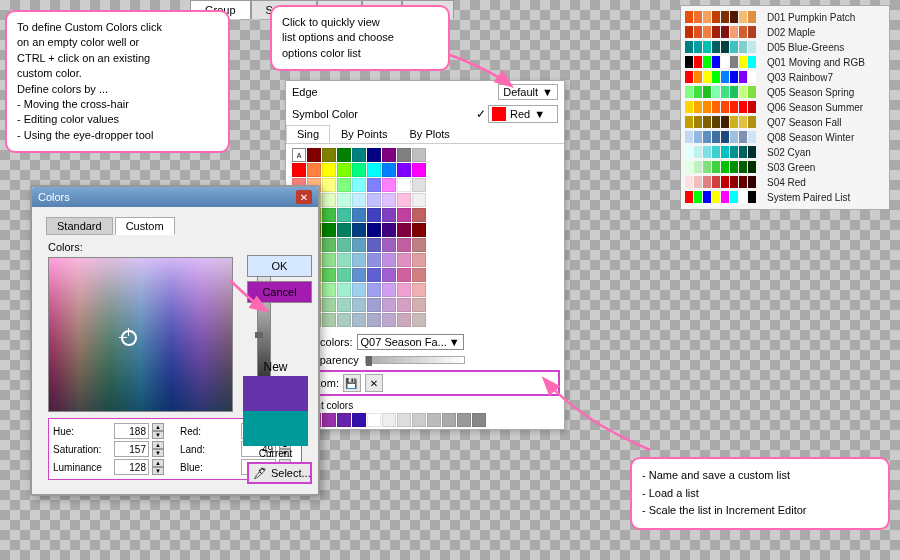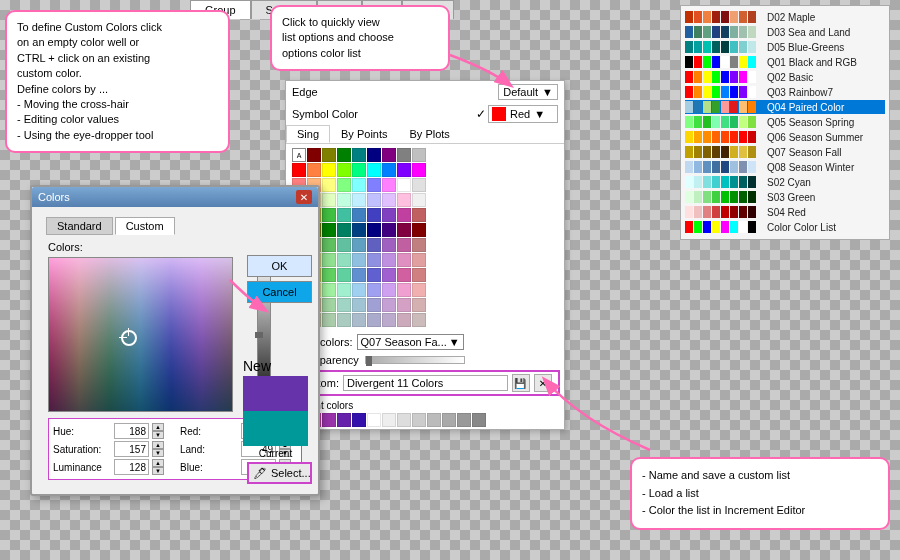--- a/index.html
+++ b/index.html
@@ -422,40 +422,40 @@
       position: absolute;
       right: 6px;
       top: 48px;
       display: flex;
       flex-direction: column;
       gap: 4px;
     }
     .dialog-btn {
       width: 65px;
       height: 22px;
-      background: #0ea5e9;
+      background: #a21caf;
       border: 1px solid #888;
       font-size: 11px;
       cursor: pointer;
       text-align: center;
     }
     .dialog-btn.primary {
       background: #d5e8ff;
     }
 
     
     .color-preview-section {
       position: absolute;
       right: 10px;
       bottom: 35px;
       width: 65px;
     }
     .preview-label {
-      font-size: 14px;
-      text-align: left;
+      font-size: 12px;
+      text-align: center;
       margin-bottom: 2px;
     }
     .preview-new {
       width: 65px;
       height: 35px;
       background: #6633aa;
     }
     .preview-current {
       width: 65px;
       height: 35px;
@@ -569,52 +569,52 @@
 
 <div class="callout callout-topmid">
   <span>Click to quickly view</span><br>
   <span>list options and choose</span><br>
   <span>options color list</span>
 </div>
 
 <div class="callout callout-bottomright">
   <span>- Name and save a custom list</span><br>
   <span>- Load a list</span><br>
-  <span>- Color the list in </span><b>Increment Editor</b>
+  <span>- Scale the list in </span><b>Increment Editor</b>
 </div>
 
 <div class="color-list-panel" id="colorListPanel">
+<div class="color-list-item">
+      <div class="color-swatch-row">
+        <div class="swatch" style="background: rgb(232, 80, 10);"></div>
+        <div class="swatch" style="background: rgb(240, 112, 48);"></div>
+        <div class="swatch" style="background: rgb(248, 160, 96);"></div>
+        <div class="swatch" style="background: rgb(192, 64, 0);"></div>
+        <div class="swatch" style="background: rgb(128, 48, 0);"></div>
+        <div class="swatch" style="background: rgb(80, 24, 0);"></div>
+        <div class="swatch" style="background: rgb(240, 192, 112);"></div>
+        <div class="swatch" style="background: rgb(224, 144, 64);"></div>
+      </div>
+      <span class="color-list-name">D01 Pumpkin Patch</span>
+    </div>
     <div class="color-list-item">
       <div class="color-swatch-row">
         <div class="swatch" style="background: rgb(192, 48, 0);"></div>
         <div class="swatch" style="background: rgb(224, 80, 32);"></div>
         <div class="swatch" style="background: rgb(240, 128, 64);"></div>
         <div class="swatch" style="background: rgb(160, 32, 16);"></div>
         <div class="swatch" style="background: rgb(128, 16, 16);"></div>
         <div class="swatch" style="background: rgb(240, 160, 112);"></div>
         <div class="swatch" style="background: rgb(208, 96, 48);"></div>
         <div class="swatch" style="background: rgb(176, 64, 32);"></div>
       </div>
       <span class="color-list-name">D02 Maple</span>
     </div>
     <div class="color-list-item">
       <div class="color-swatch-row">
-        <div class="swatch" style="background: rgb(32, 96, 160);"></div>
-        <div class="swatch" style="background: rgb(64, 128, 96);"></div>
-        <div class="swatch" style="background: rgb(96, 160, 128);"></div>
-        <div class="swatch" style="background: rgb(32, 64, 128);"></div>
-        <div class="swatch" style="background: rgb(16, 64, 96);"></div>
-        <div class="swatch" style="background: rgb(128, 176, 160);"></div>
-        <div class="swatch" style="background: rgb(160, 192, 176);"></div>
-        <div class="swatch" style="background: rgb(192, 216, 192);"></div>
-      </div>
-      <span class="color-list-name">D03 Sea and Land</span>
-    </div>
-    <div class="color-list-item">
-      <div class="color-swatch-row">
         <div class="swatch" style="background: rgb(0, 128, 128);"></div>
         <div class="swatch" style="background: rgb(0, 160, 160);"></div>
         <div class="swatch" style="background: rgb(0, 192, 176);"></div>
         <div class="swatch" style="background: rgb(0, 96, 96);"></div>
         <div class="swatch" style="background: rgb(0, 64, 64);"></div>
         <div class="swatch" style="background: rgb(64, 192, 192);"></div>
         <div class="swatch" style="background: rgb(128, 208, 208);"></div>
         <div class="swatch" style="background: rgb(192, 232, 232);"></div>
       </div>
       <span class="color-list-name">D05 Blue-Greens</span>
@@ -623,61 +623,35 @@
       <div class="color-swatch-row">
         <div class="swatch" style="background: rgb(0, 0, 0);"></div>
         <div class="swatch" style="background: rgb(255, 0, 0);"></div>
         <div class="swatch" style="background: rgb(0, 255, 0);"></div>
         <div class="swatch" style="background: rgb(0, 0, 255);"></div>
         <div class="swatch" style="background: rgb(255, 255, 255);"></div>
         <div class="swatch" style="background: rgb(128, 128, 128);"></div>
         <div class="swatch" style="background: rgb(255, 255, 0);"></div>
         <div class="swatch" style="background: rgb(0, 255, 255);"></div>
       </div>
-      <span class="color-list-name">Q01 Black and RGB</span>
-    </div>
-    <div class="color-list-item">
-      <div class="color-swatch-row">
-        <div class="swatch" style="background: rgb(255, 0, 0);"></div>
-        <div class="swatch" style="background: rgb(255, 128, 0);"></div>
-        <div class="swatch" style="background: rgb(255, 255, 0);"></div>
-        <div class="swatch" style="background: rgb(0, 255, 0);"></div>
-        <div class="swatch" style="background: rgb(0, 0, 255);"></div>
-        <div class="swatch" style="background: rgb(128, 0, 255);"></div>
-        <div class="swatch" style="background: rgb(255, 0, 255);"></div>
-        <div class="swatch" style="background: rgb(255, 255, 255);"></div>
-      </div>
-      <span class="color-list-name">Q02 Basic</span>
+      <span class="color-list-name">Q01 Moving and RGB</span>
     </div>
     <div class="color-list-item">
       <div class="color-swatch-row">
         <div class="swatch" style="background: rgb(255, 0, 0);"></div>
         <div class="swatch" style="background: rgb(255, 136, 0);"></div>
         <div class="swatch" style="background: rgb(255, 255, 0);"></div>
         <div class="swatch" style="background: rgb(0, 255, 0);"></div>
         <div class="swatch" style="background: rgb(0, 128, 255);"></div>
         <div class="swatch" style="background: rgb(0, 0, 255);"></div>
         <div class="swatch" style="background: rgb(128, 0, 255);"></div>
         <div class="swatch" style="background: rgb(255, 255, 255);"></div>
       </div>
       <span class="color-list-name">Q03 Rainbow7</span>
     </div>
-    <div class="color-list-item highlighted-item">
-      <div class="color-swatch-row">
-        <div class="swatch" style="background: rgb(166, 206, 227);"></div>
-        <div class="swatch" style="background: rgb(31, 120, 180);"></div>
-        <div class="swatch" style="background: rgb(178, 223, 138);"></div>
-        <div class="swatch" style="background: rgb(51, 160, 44);"></div>
-        <div class="swatch" style="background: rgb(251, 154, 153);"></div>
-        <div class="swatch" style="background: rgb(227, 26, 28);"></div>
-        <div class="swatch" style="background: rgb(253, 191, 111);"></div>
-        <div class="swatch" style="background: rgb(255, 127, 0);"></div>
-      </div>
-      <span class="color-list-name">Q04 Paired Color</span>
-    </div>
     <div class="color-list-item">
       <div class="color-swatch-row">
         <div class="swatch" style="background: rgb(128, 255, 128);"></div>
         <div class="swatch" style="background: rgb(64, 224, 64);"></div>
         <div class="swatch" style="background: rgb(32, 192, 32);"></div>
         <div class="swatch" style="background: rgb(128, 255, 176);"></div>
         <div class="swatch" style="background: rgb(64, 224, 128);"></div>
         <div class="swatch" style="background: rgb(32, 192, 96);"></div>
         <div class="swatch" style="background: rgb(192, 255, 128);"></div>
         <div class="swatch" style="background: rgb(128, 224, 64);"></div>
@@ -766,21 +740,21 @@
       <div class="color-swatch-row">
         <div class="swatch" style="background: rgb(255, 0, 0);"></div>
         <div class="swatch" style="background: rgb(0, 255, 0);"></div>
         <div class="swatch" style="background: rgb(0, 0, 255);"></div>
         <div class="swatch" style="background: rgb(255, 255, 0);"></div>
         <div class="swatch" style="background: rgb(255, 0, 255);"></div>
         <div class="swatch" style="background: rgb(0, 255, 255);"></div>
         <div class="swatch" style="background: rgb(255, 255, 255);"></div>
         <div class="swatch" style="background: rgb(0, 0, 0);"></div>
       </div>
-      <span class="color-list-name">Color Color List</span>
+      <span class="color-list-name">System Paired List</span>
     </div>
   </div>
 
 <div class="symbol-color-popup">
 
   <div style="display:flex;align-items:center;padding:3px 6px;gap:6px;font-size:11px;">
     <span>Edge</span>
     <span style="margin-left:auto;"></span>
     <div class="default-dropdown" style="margin:0;">
       <span>Default</span>
@@ -951,21 +925,20 @@
 
   <div class="transparency-row">
     <span>Transparency</span>
     <div class="transparency-slider">
       <div style="position:absolute;top:-1px;left:0;width:6px;height:10px;background:#666;"></div>
     </div>
   </div>
 
   <div class="custom-row">
     <span>Custom:</span>
-    <input class="custom-input" value="Divergent 11 Colors" style="font-size: 11px;">
     <div class="icon-btn" title="Save">💾</div>
     <div class="icon-btn" title="Close">✕</div>
   </div>
 
   <div class="recent-section">
     <div class="recent-label">Recent colors</div>
     <div class="recent-swatches" id="recentSwatches">
         <div class="swatch-cell" style="background: rgb(255, 102, 153); width: 14px; height: 14px;"></div>
         <div class="swatch-cell" style="background: rgb(204, 68, 170); width: 14px; height: 14px;"></div>
         <div class="swatch-cell" style="background: rgb(153, 51, 170); width: 14px; height: 14px;"></div>

